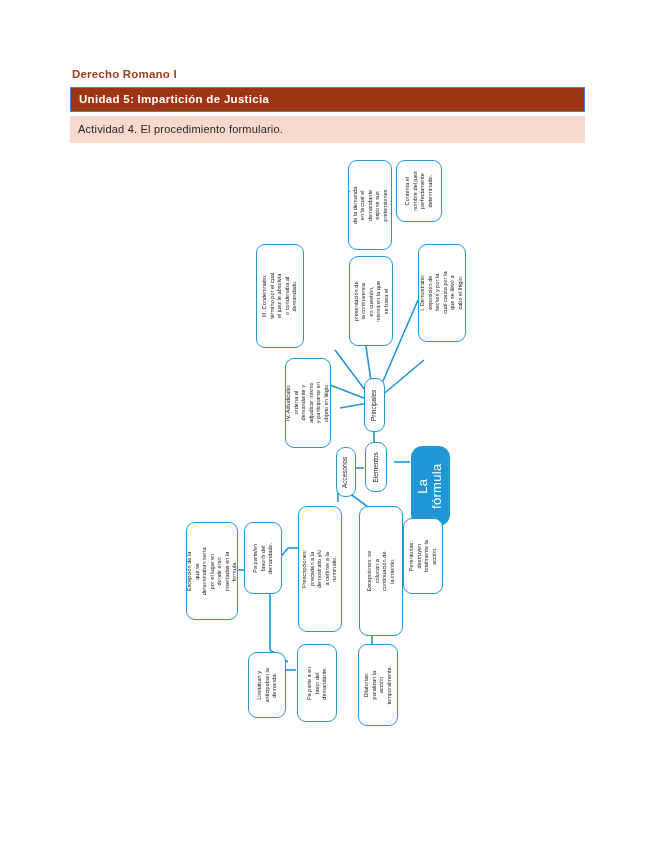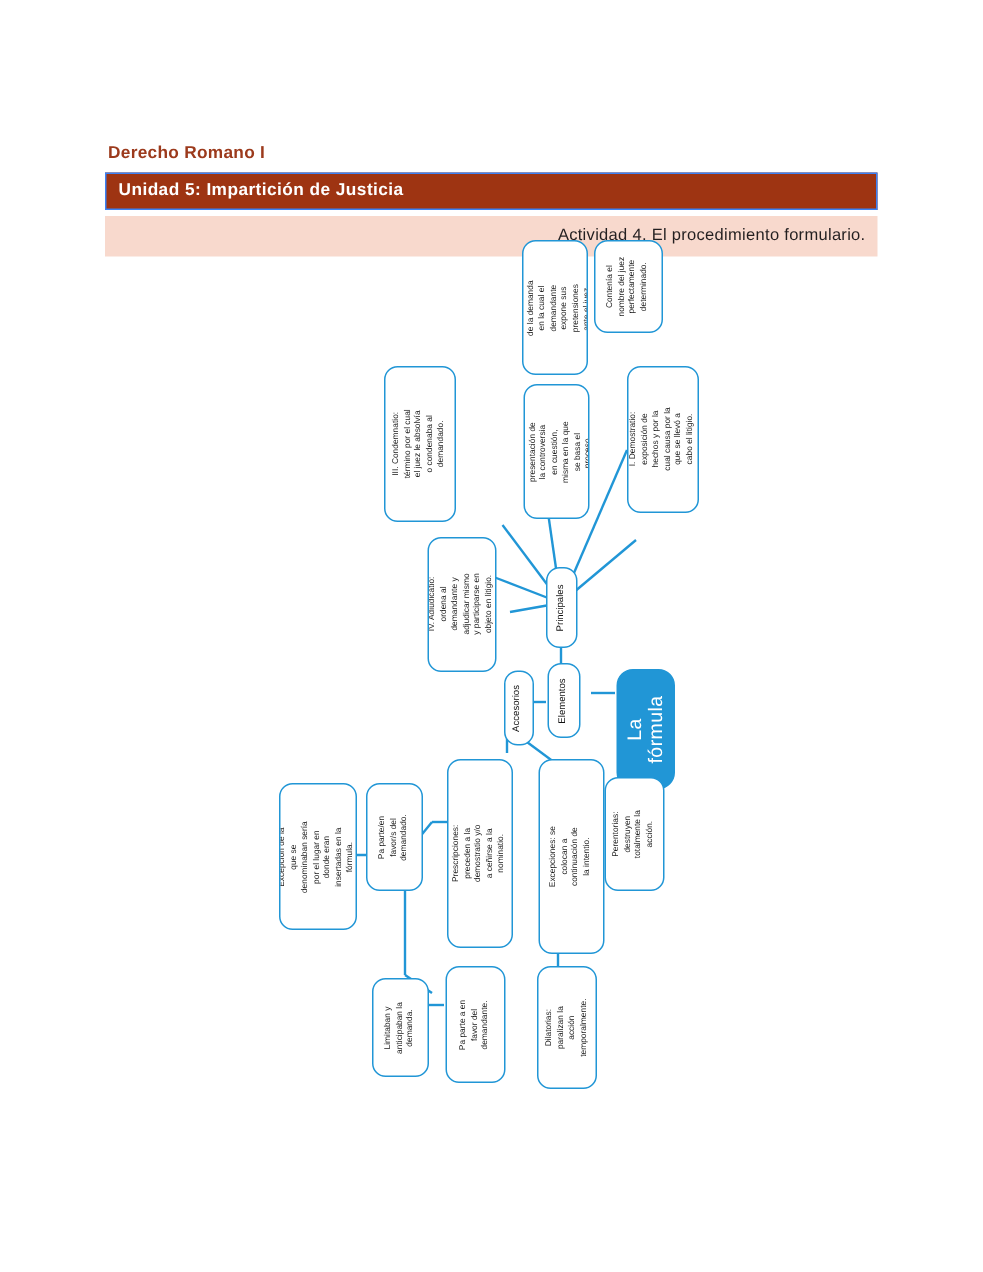--- a/index.html
+++ b/index.html
@@ -14,21 +14,20 @@
     position: relative;
     overflow: hidden;
   }
 
   
   #page-header {
     position: absolute;
     left: 70px;
     top: 68px;
     width: 515px;
-    margin-top: 28px;
   }
   .course-title {
     font-size: 11.5px;
     font-weight: bold;
     color: #9c3a1c;
     letter-spacing: .2px;
     margin: 0 0 7px 2px;
   }
   .unit-bar {
     background: #9e3412;
@@ -41,21 +40,20 @@
     box-sizing: border-box;
   }
   .activity-bar {
     background: #f8d9cd;
     color: #231f20;
     font-size: 11px;
     letter-spacing: .2px;
     padding: 7px 8px 8px 8px;
     margin-top: 4px;
     box-sizing: border-box;
-    text-align: right;
   }
 
   
   #diagram {
     position: absolute;
     left: 0;
     top: 150px;
     width: 655px;
     height: 620px;
   }

